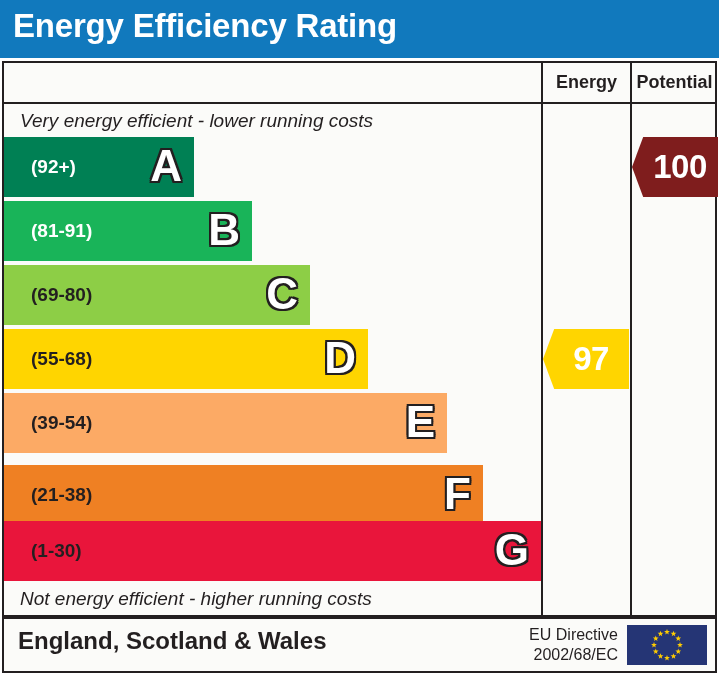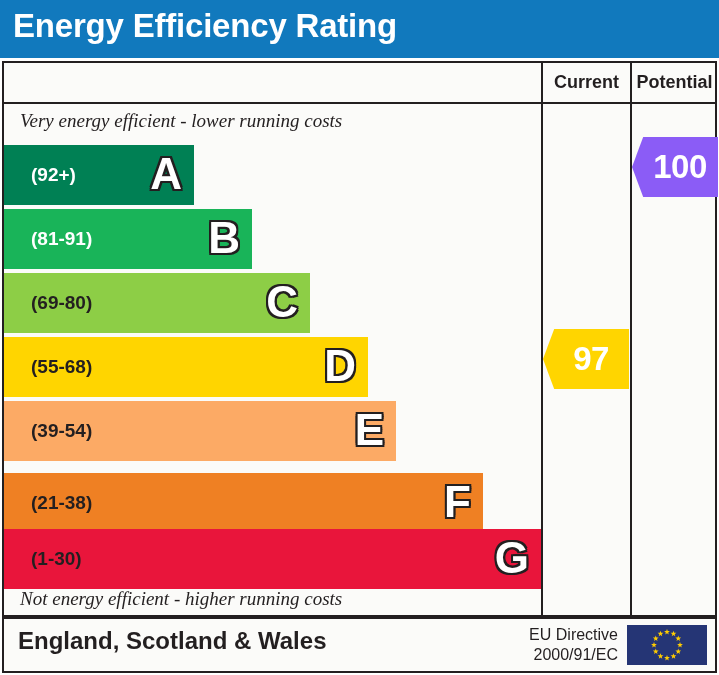--- a/index.html
+++ b/index.html
@@ -89,21 +89,20 @@
   .hdr-cell.potential { left: 628px; width: 85px; }
 
   
   .caption {
     position: absolute;
     left: 16px;
     font-size: 19px;
     font-style: italic;
     color: #231f20;
     white-space: nowrap;
-    font-family: Liberation Serif, serif;
   }
   .caption.top    { top: 47px; }
   .caption.bottom { top: 525px; }
 
   
   .bars {
     position: absolute;
     left: 0;
     top: 74px;
     width: 537px;
@@ -111,21 +110,21 @@
   }
   .bar-row {
     position: absolute;
     left: 0;
     width: 537px;
     height: 60px;
   }
   .bar {
     position: absolute;
     left: 0;
-    top: 8px;
+    top: 0;
     height: 60px;
     box-sizing: border-box;
   }
   .bar-range {
     position: absolute;
     left: 27px;
     top: 0;
     height: 60px;
     line-height: 60px;
     font-size: 19px;
@@ -220,21 +219,21 @@
     <div class="banner-title">Energy Efficiency Rating</div>
   </div>
 
   <div class="frame">
 
     <div class="hdr-row"></div>
 
     <div class="col-div c1"></div>
     <div class="col-div c2"></div>
 
-    <div class="hdr-cell current">Current</div>
+    <div class="hdr-cell current">Energy</div>
     <div class="hdr-cell potential">Potential</div>
 
     <div class="caption top">Very energy efficient - lower running costs</div>
     <div class="caption bottom">Not energy efficient - higher running costs</div>
 
     <div class="bars">
         <div class="bar-row" style="top: 0px;">
           <div class="bar" style="width: 190px; background: rgb(0, 128, 84);">
             <div class="bar-range" style="color: rgb(255, 255, 255);">(92+)</div>
             <div class="bar-letter">A</div>
@@ -252,21 +251,21 @@
             <div class="bar-letter">C</div>
           </div>
         </div>
         <div class="bar-row" style="top: 192px;">
           <div class="bar" style="width: 364px; background: rgb(255, 213, 0);">
             <div class="bar-range" style="color: rgb(35, 31, 32);">(55-68)</div>
             <div class="bar-letter">D</div>
           </div>
         </div>
         <div class="bar-row" style="top: 256px;">
-          <div class="bar" style="width: 392px; background: rgb(252, 170, 101);">
+          <div class="bar" style="width: 443px; background: rgb(252, 170, 101);">
             <div class="bar-range" style="color: rgb(35, 31, 32);">(39-54)</div>
             <div class="bar-letter">E</div>
           </div>
         </div>
         <div class="bar-row" style="top: 320px;">
           <div class="bar" style="width: 479px; background: rgb(239, 128, 35); margin-top: 8px;">
             <div class="bar-range" style="color: rgb(35, 31, 32);">(21-38)</div>
             <div class="bar-letter">F</div>
           </div>
         </div>
@@ -275,32 +274,32 @@
             <div class="bar-range" style="color: rgb(35, 31, 32);">(1-30)</div>
             <div class="bar-letter">G</div>
           </div>
         </div>
       </div>
 
     <div id="markers-layer">
         <div class="marker" style="left: 539px; top: 266px; background: rgb(255, 213, 0);">
           <span>97</span>
         </div>
-        <div class="marker" style="left: 628px; top: 74px; background: #8b5cf6;">
+        <div class="marker" style="left: 628px; top: 74px; background: #7f1d1d;">
           <span>100</span>
         </div>
       </div>
 
   </div>
 
   <div class="footer">
     <div class="footer-region">England, Scotland &amp; Wales</div>
     <div class="footer-directive">
       <div>EU Directive</div>
-      <div>2000/91/EC</div>
+      <div>2002/68/EC</div>
     </div>
     <div class="eu-flag">
       <svg width="80" height="40" viewBox="0 0 80 40" aria-hidden="true">
         <rect x="0" y="0" width="80" height="40" fill="#253575"></rect>
         <g id="eu-stars" fill="#FFCC00">
             <polygon points="40.00,4.00 40.74,5.98 42.85,6.07 41.20,7.39 41.76,9.43 40.00,8.26 38.24,9.43 38.80,7.39 37.15,6.07 39.26,5.98"></polygon>
             <polygon points="46.50,5.74 47.24,7.72 49.35,7.81 47.70,9.13 48.26,11.17 46.50,10.00 44.74,11.17 45.30,9.13 43.65,7.81 45.76,7.72"></polygon>
             <polygon points="51.26,10.50 52.00,12.48 54.11,12.57 52.46,13.89 53.02,15.93 51.26,14.76 49.49,15.93 50.06,13.89 48.41,12.57 50.52,12.48"></polygon>
             <polygon points="53.00,17.00 53.74,18.98 55.85,19.07 54.20,20.39 54.76,22.43 53.00,21.26 51.24,22.43 51.80,20.39 50.15,19.07 52.26,18.98"></polygon>
             <polygon points="51.26,23.50 52.00,25.48 54.11,25.57 52.46,26.89 53.02,28.93 51.26,27.76 49.49,28.93 50.06,26.89 48.41,25.57 50.52,25.48"></polygon>

